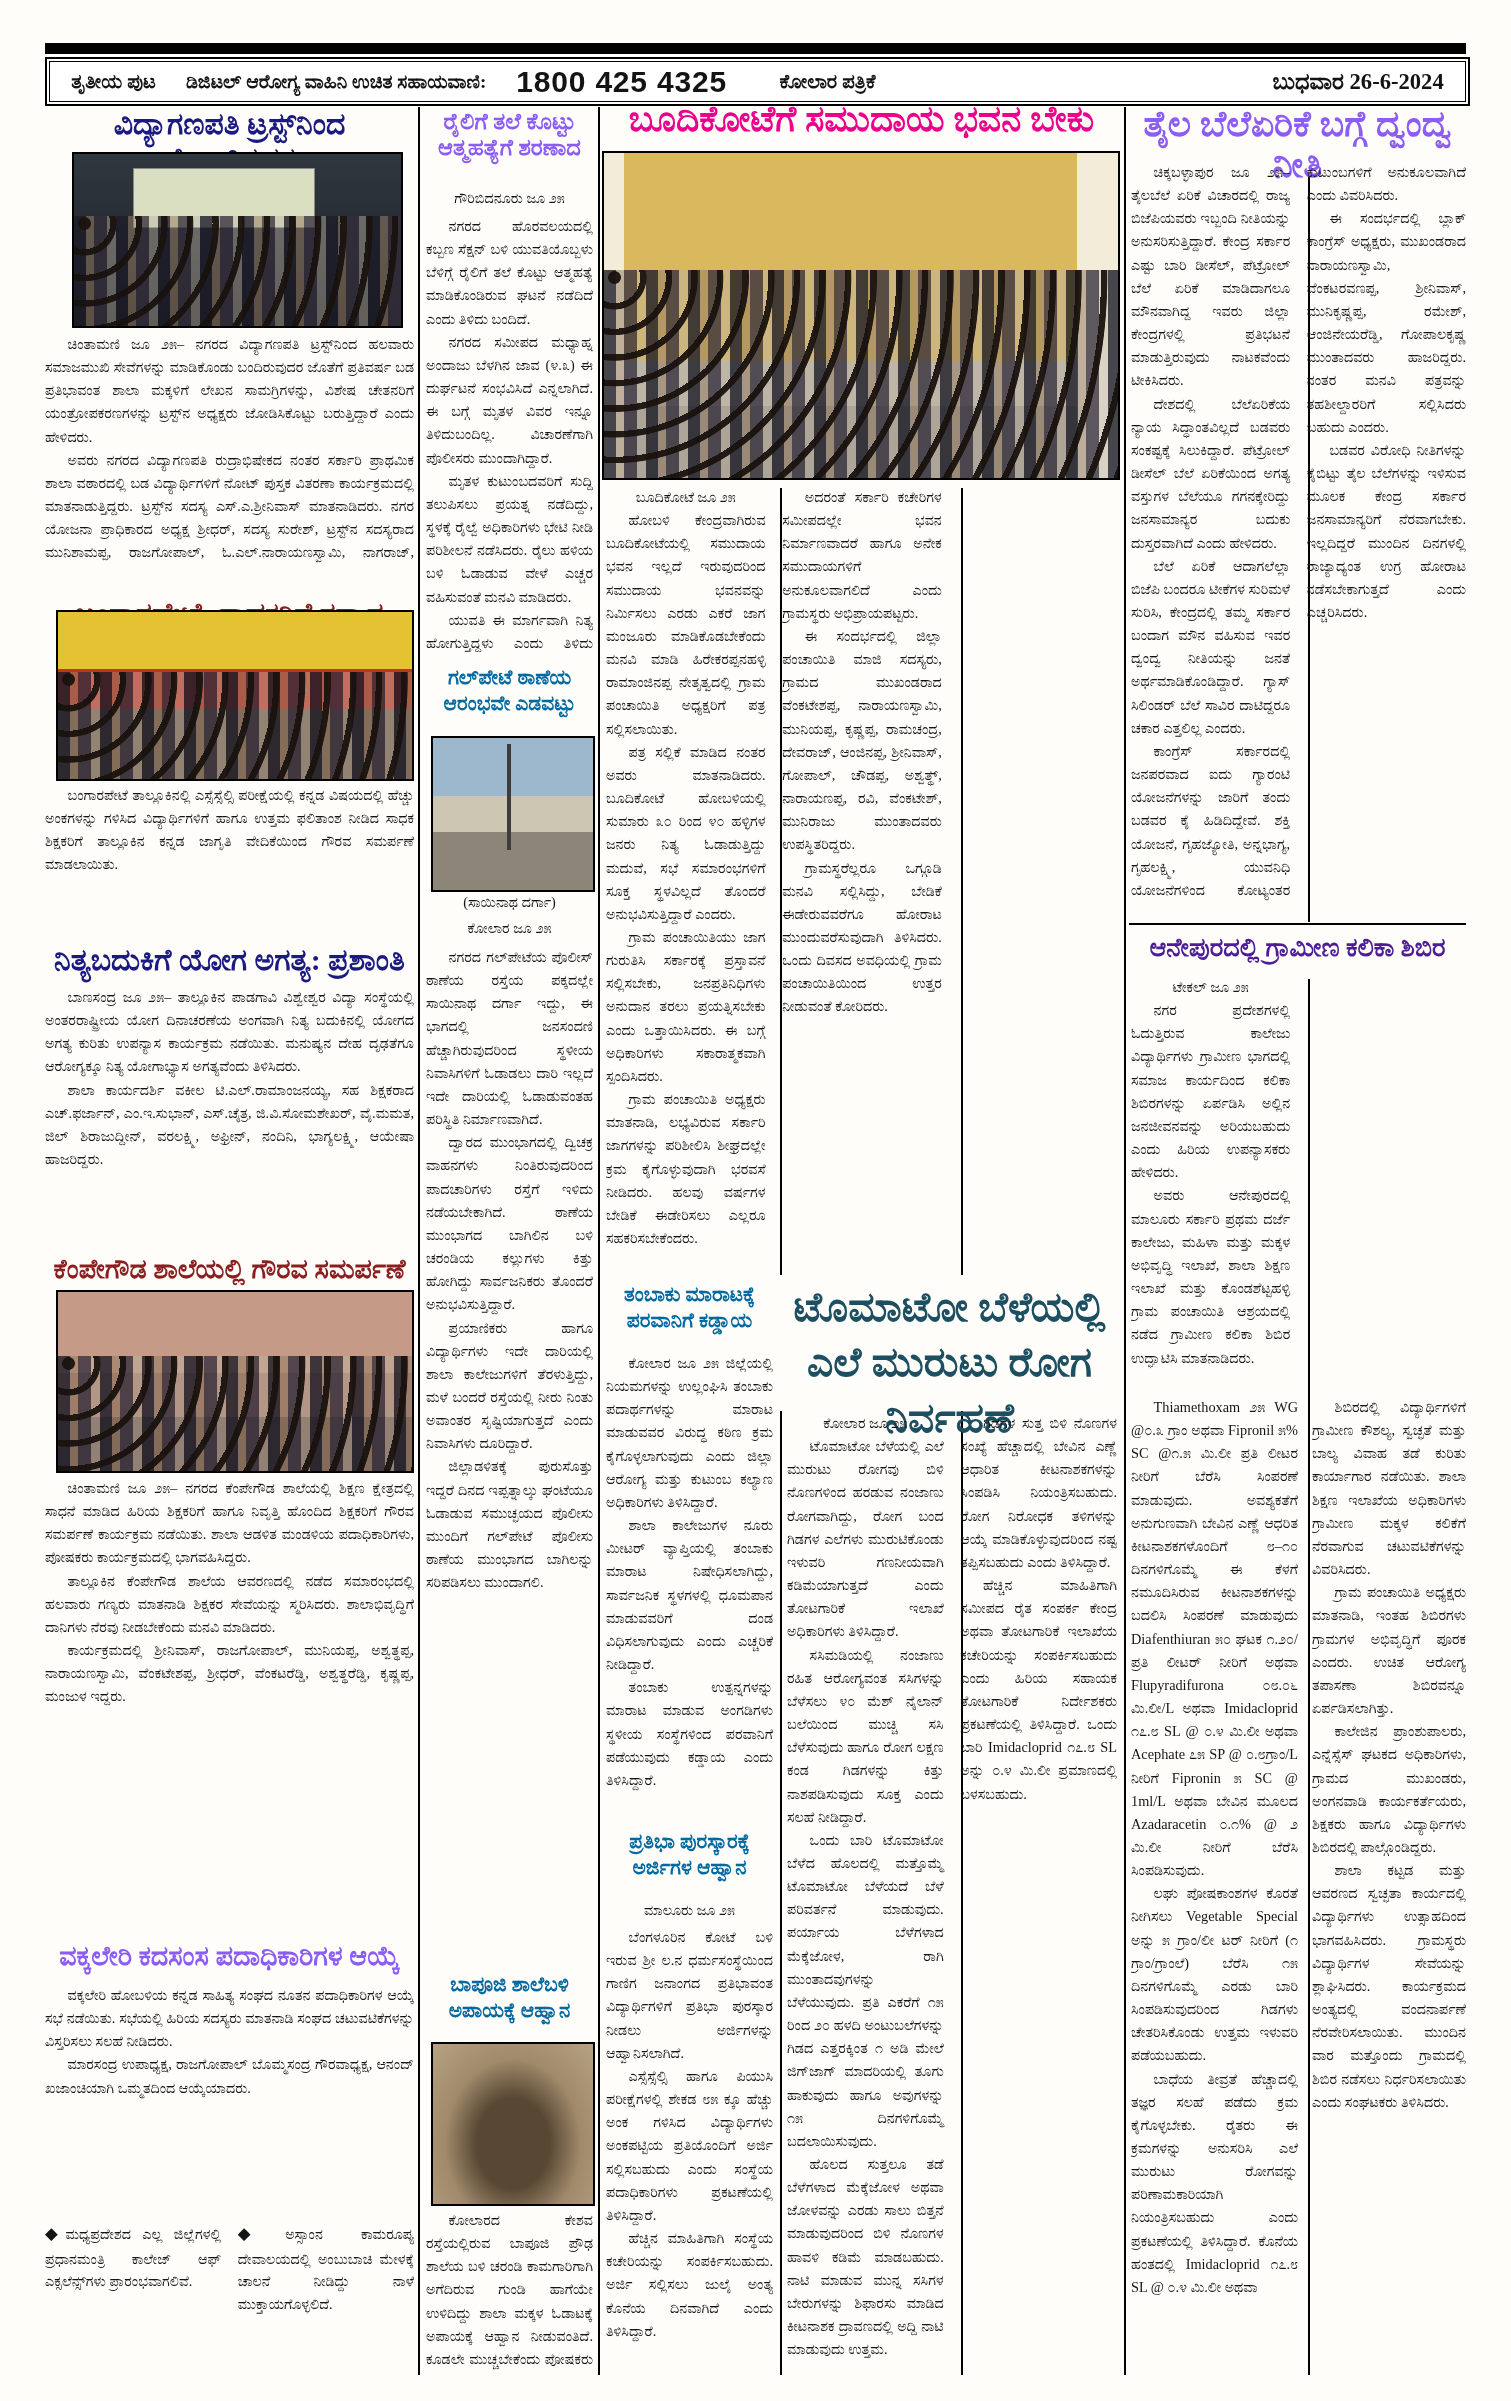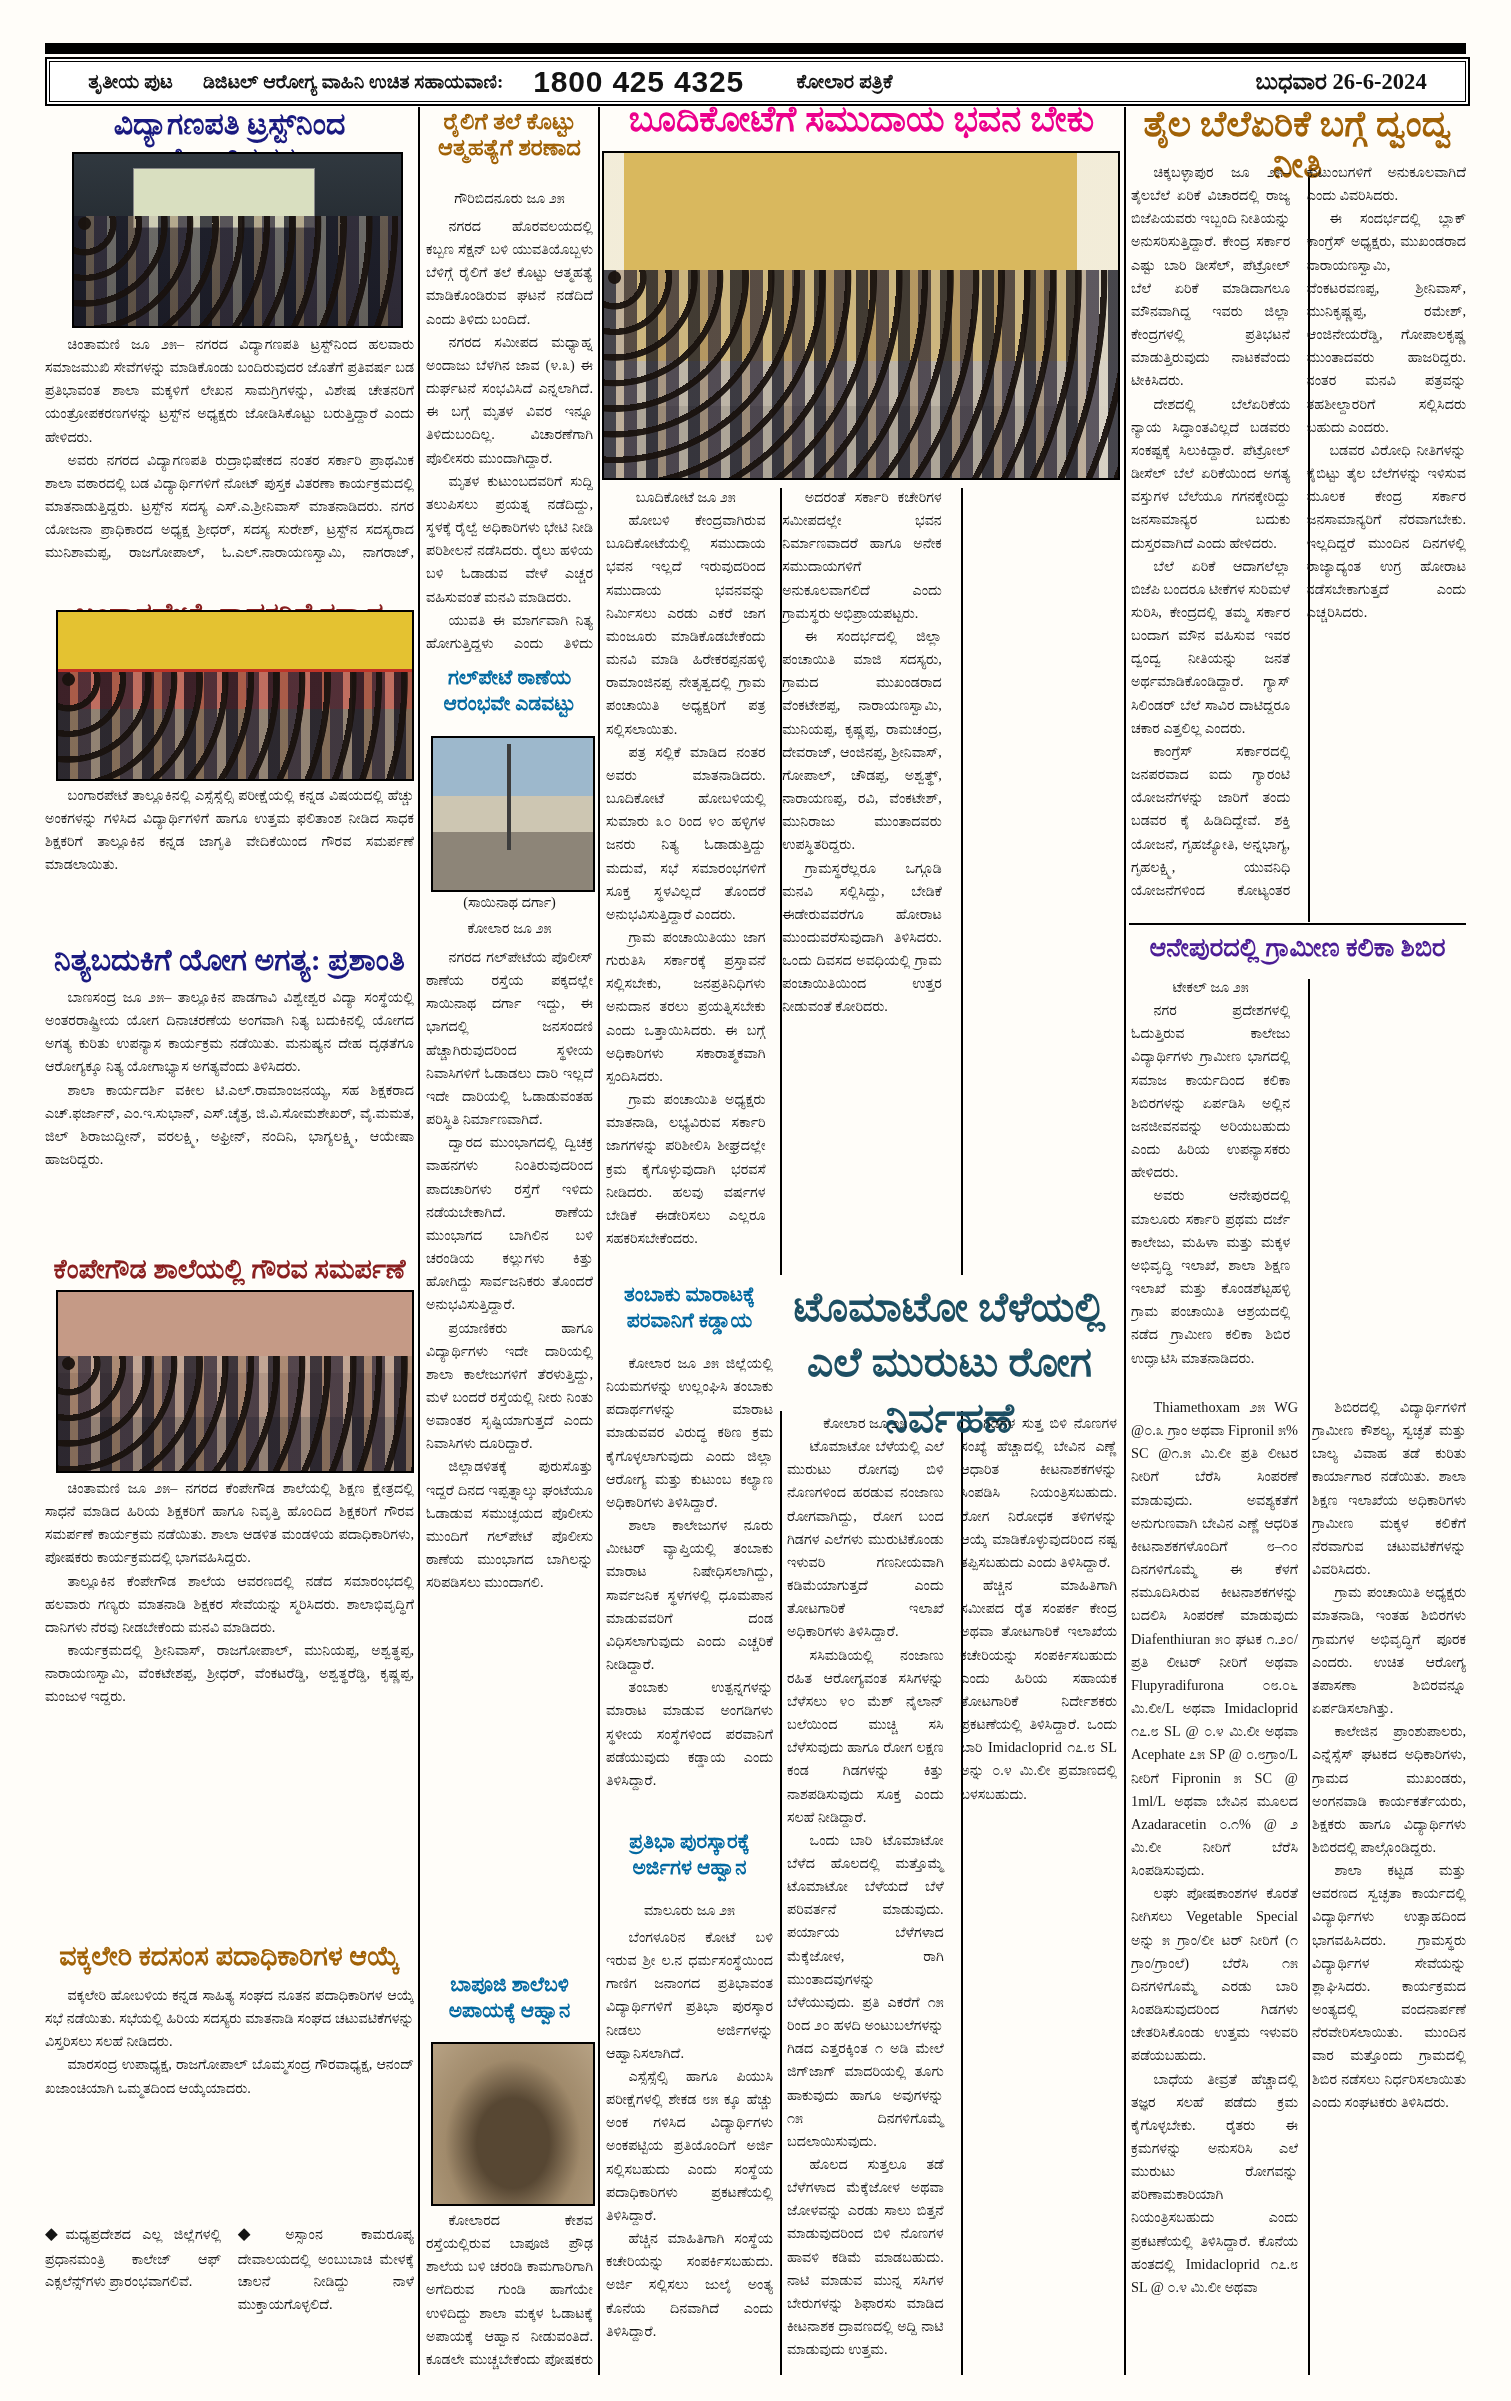--- a/index.html
+++ b/index.html
@@ -2,34 +2,34 @@
 <html lang="kn" style="font-size:12px"><head>
 <meta charset="utf-8">
 <style>
   html,body{margin:0;padding:0;background:#f4f2ee;}
   #page{position:relative;width:1512px;height:2401px;background:#fffdf9;margin:0 auto;
         font-family:"Liberation Serif","DejaVu Serif",serif;color:#141414;overflow:hidden;}
   .abs{position:absolute;}
   
   .topstrip{background:#000;}
   .masthead{border:2.3px solid #000;background:#fff;}
-  .masthead-inner{position:absolute;inset:2.3px;border:0.8px solid #000;display:flex;align-items:center;gap:30px;padding:0 38px;}
+  .masthead-inner{position:absolute;inset:2.3px;border:0.8px solid #000;display:flex;align-items:center;gap:30px;padding:0 21px;}
   .mh-page{font-weight:bold;font-size:19.6px;}
   .mh-help{font-weight:bold;font-size:19px;white-space:nowrap;}
   .mh-num{font-family:"Liberation Sans","DejaVu Sans",sans-serif;font-weight:bold;font-size:30px;letter-spacing:0.8px;}
   .mh-paper{font-weight:bold;font-size:19.6px;margin-left:22.6px;}
   .mh-date{margin-left:auto;font-weight:bold;font-size:22.6px;white-space:nowrap;}
   
   .vr{background:#000;width:1.5px;}
   .hr{background:#000;height:1.5px;}
   
   .hl{font-weight:bold;text-align:center;line-height:1.15;}
   .hl-navy{color:#1a1a80;}
   .hl-maroon{color:#8a1f1f;}
-  .hl-black{color:#a16207;}
+  .hl-black{color:#8b5cf6;}
   .hl-pink{color:#ec008c;}
   .hl-teal{color:#1d4f63;}
   .hl-blue{color:#4c1d95;}
   .sz54{font-size:41px;} .sz48{font-size:36px;}
   .sz40{font-size:30px;} .sz36{font-size:27px;} .sz34{font-size:25.6px;}
   .sz30{font-size:22.6px;}
   .subhead{font-weight:bold;text-align:center;font-size:20.3px;line-height:1.3;color:#0369a1;}
   .dl{text-align:center;font-size:14.3px;margin:3px 0;}
   .caption{text-align:center;font-size:14.3px;}
   

